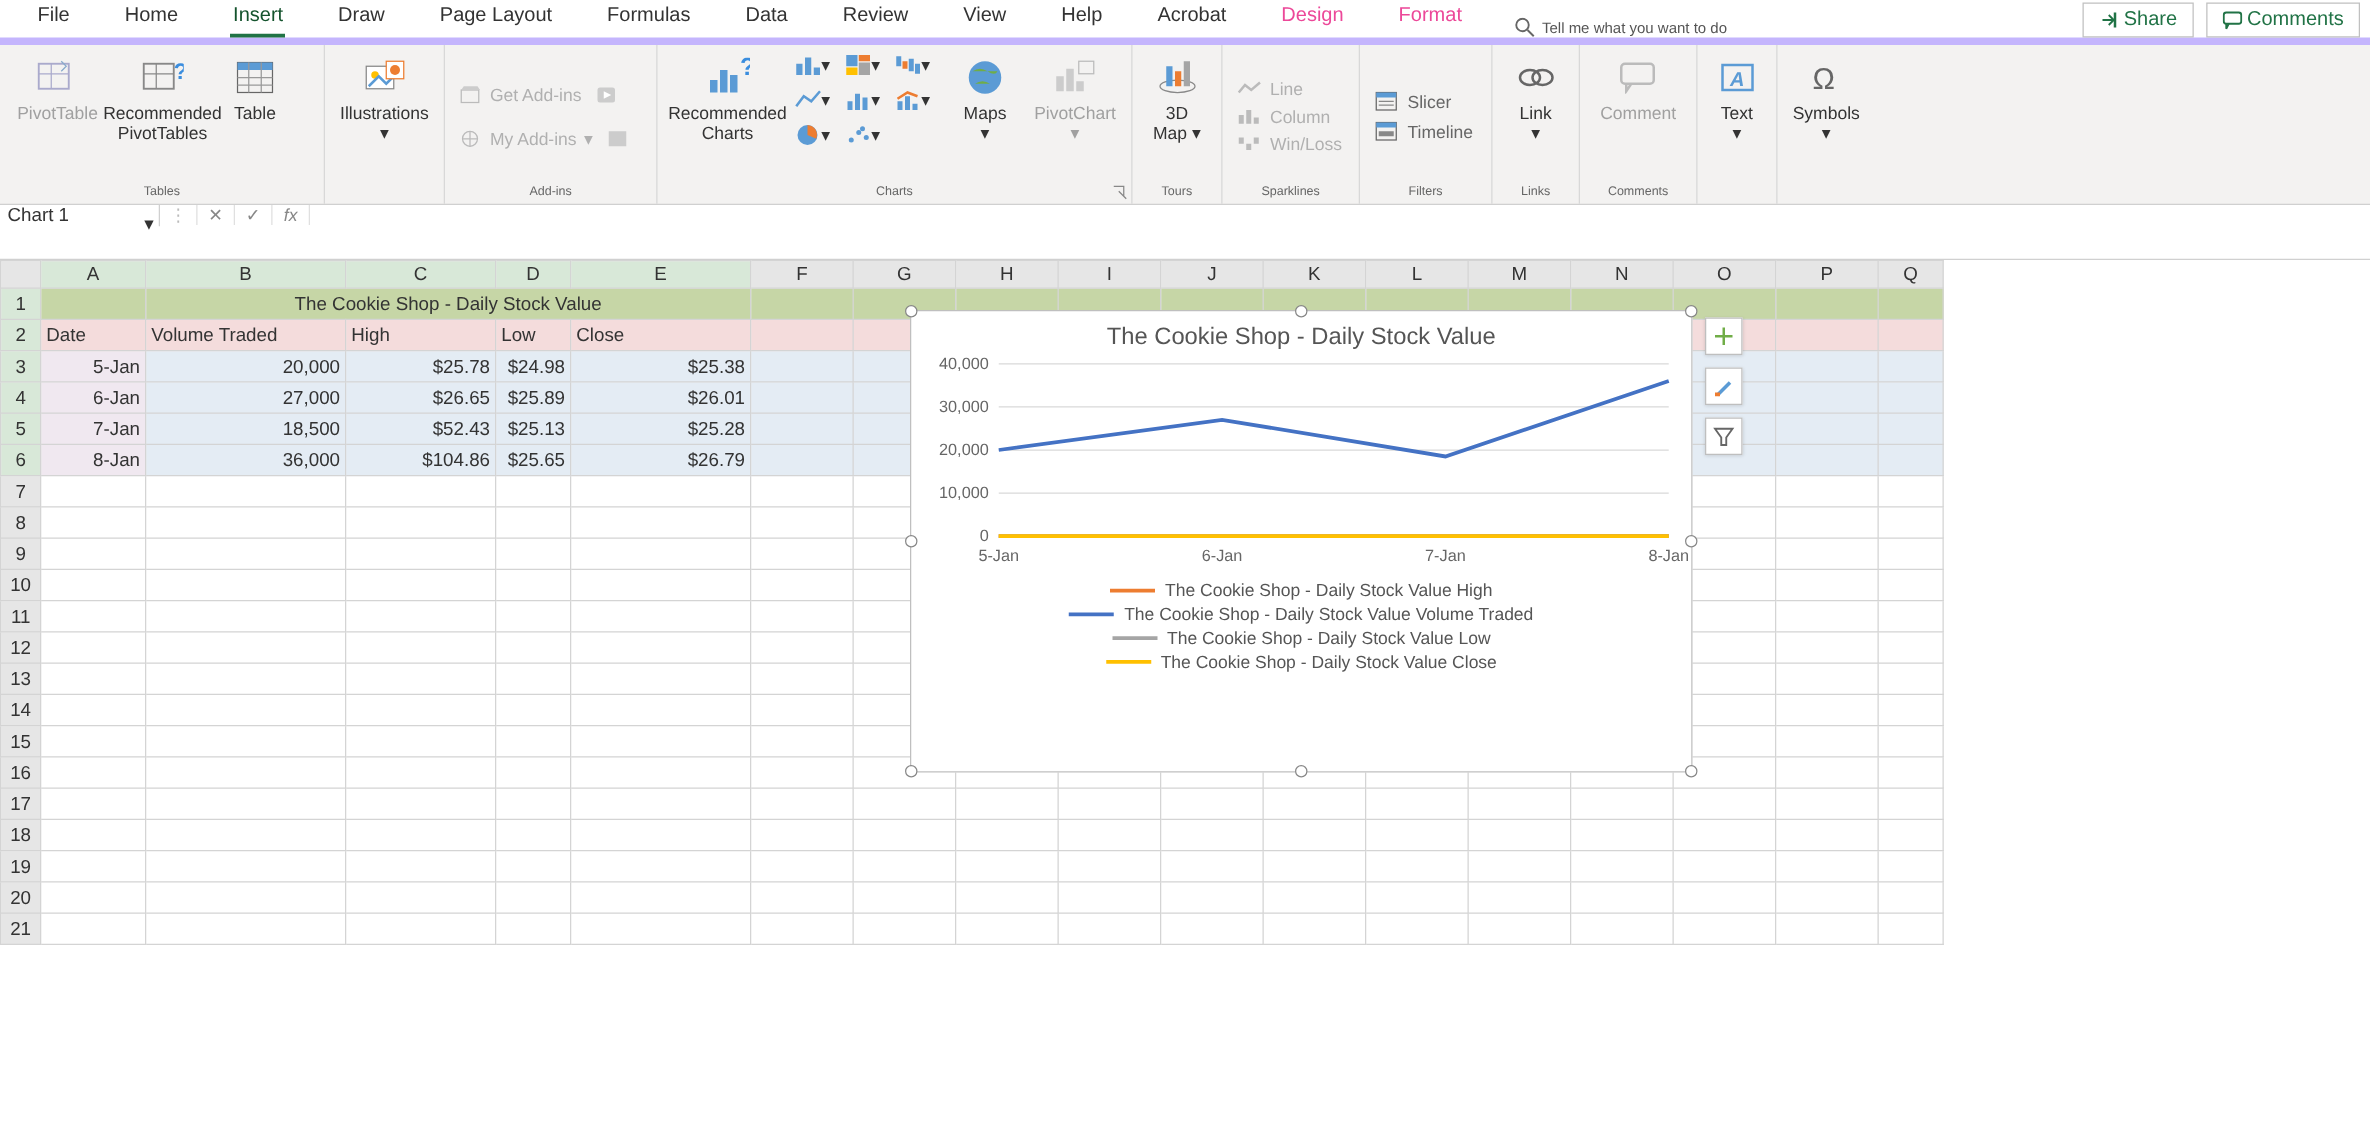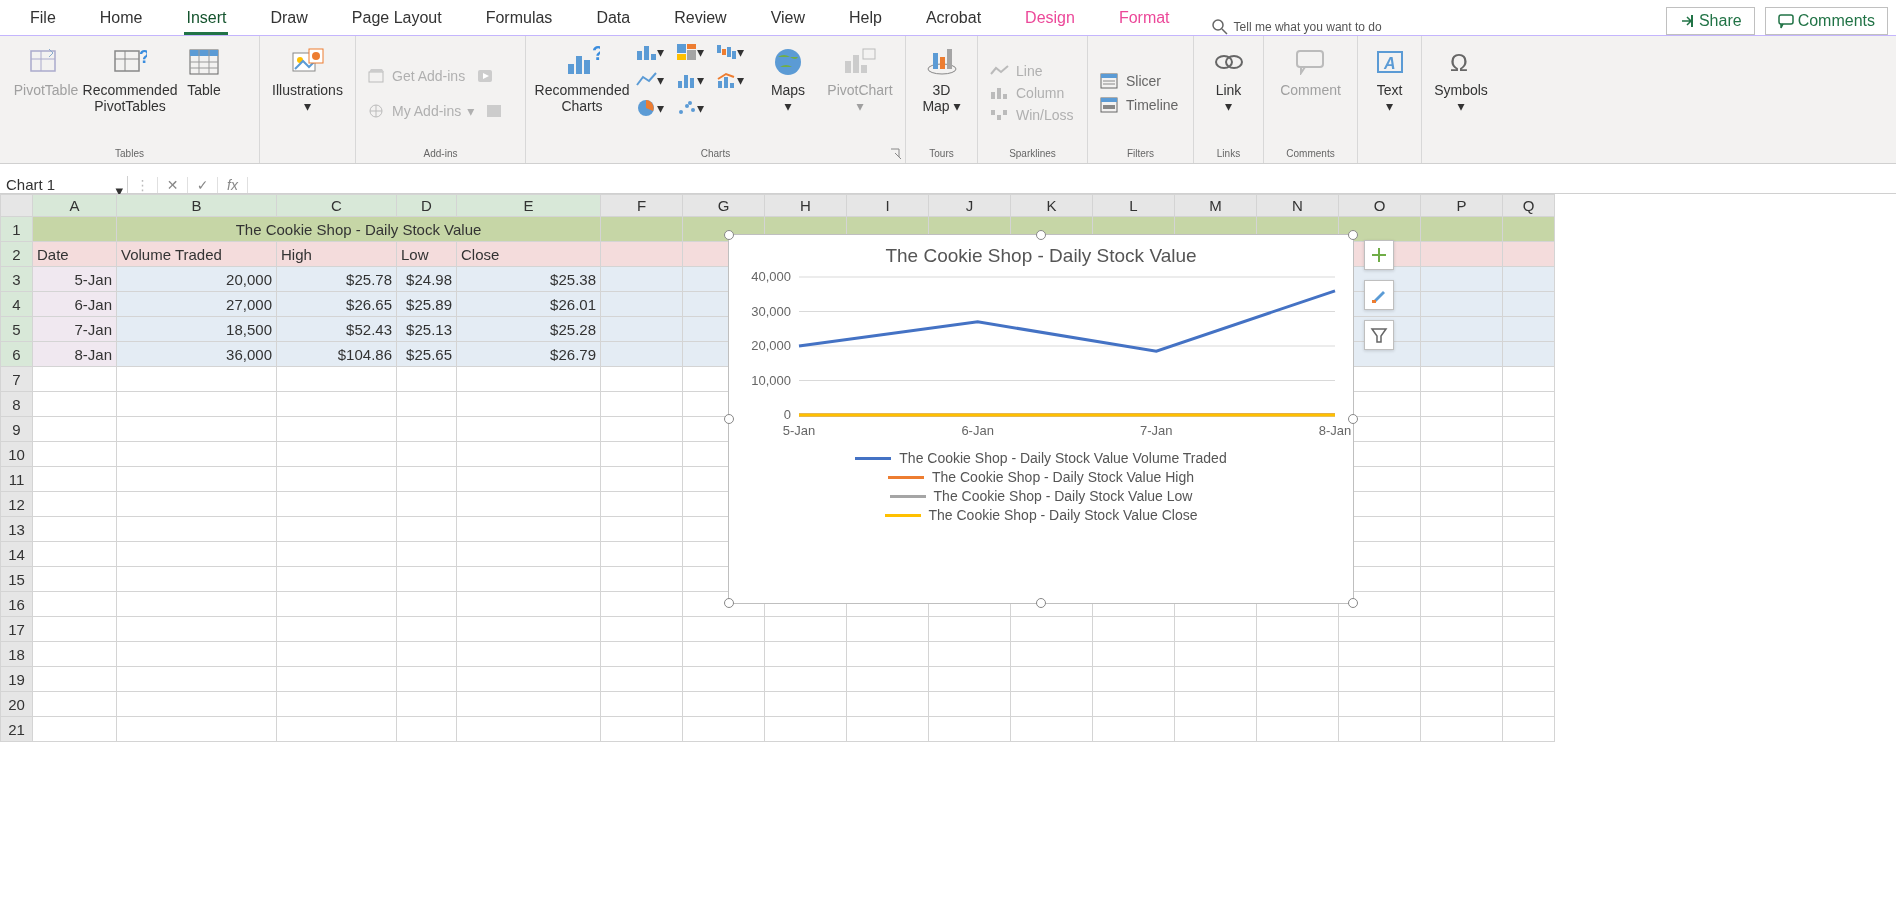--- a/index.html
+++ b/index.html
@@ -1,19 +1,19 @@
 <!DOCTYPE html>
 <html><head>
 <meta charset="utf-8">
 <style>
 * { margin:0; padding:0; box-sizing:border-box; font-family:"Segoe UI",Arial,sans-serif; }
 body { background:#fff; width:1896px; height:903px; overflow:hidden; font-size:14px; color:#333; }
 
 
-#tabbar { height:36px; display:flex; align-items:flex-end; padding:0 8px; background:#fff; border-bottom:1px solid #c4b5fd; }
+#tabbar { height:36px; display:flex; align-items:flex-end; padding:0 8px; background:#fff; border-bottom:6px solid #c4b5fd; }
 #tabbar .tab { padding:6px 22px 8px 22px; font-size:16px; color:#333; cursor:pointer; position:relative; }
 #tabbar .tab.active { color:#14532d; font-weight:400; }
 #tabbar .tab.active::after { content:""; position:absolute; left:20px; right:20px; bottom:0; height:3px; background:#217346; }
 #tabbar .tab.ctx { color:#ec4899; }
 #tellme { display:flex; align-items:center; margin-left:20px; font-size:12px; color:#555; }
 #tellme svg { margin-right:6px; }
 .spacer { flex:1; }
 .topbtn { display:flex; align-items:center; border:1px solid #c0c0c0; padding:4px 12px; margin-left:10px; font-size:16px; color:#217346; cursor:pointer; }
 .topbtn svg { margin-right:4px; }
 
@@ -25,21 +25,21 @@
 .bigbtn { display:flex; flex-direction:column; align-items:center; width:80px; padding:4px 0; cursor:pointer; font-size:14px; color:#333; }
 .bigbtn .icon { width:36px; height:36px; display:flex; align-items:center; justify-content:center; }
 .bigbtn .lbl { text-align:center; line-height:16px; margin-top:2px; }
 .bigbtn.disabled { color:#a0a0a0; }
 .smallbtn { display:flex; align-items:center; gap:6px; padding:2px 6px; font-size:14px; color:#666; cursor:pointer; white-space:nowrap; }
 .smallbtn.disabled { color:#b0b0b0; }
 .iconbtn { width:28px; height:24px; display:inline-flex; align-items:center; justify-content:center; cursor:pointer; }
 .launcher { position:absolute; right:2px; bottom:2px; width:14px; height:14px; }
 
 
-#fbar { height:30px; border-bottom:1px solid #d0d0d0; display:flex; align-items:flex-end; background:#fff; }
+#fbar { height:44px; border-bottom:1px solid #d0d0d0; display:flex; align-items:flex-start; background:#fff; }
 #namebox { width:128px; border-right:1px solid #d0d0d0; display:flex; align-items:center; padding:0 6px; font-size:15px; position:relative; }
 #namebox .dd { position:absolute; right:4px; top:6px; }
 #fbar .fbcell { width:30px; border-right:1px solid #e0e0e0; display:flex; align-items:center; justify-content:center; color:#888; }
 #fxbox { flex:1; padding:0 6px; display:flex; align-items:center; }
 
 
 #gridwrap { position:relative; height:709px; overflow:hidden; }
 #grid { border-collapse:collapse; table-layout:fixed; }
 #grid th, #grid td { border:1px solid #d4d4d4; font-size:15px; font-weight:400; }
 #grid thead th { background:#e6e6e6; height:22px; text-align:center; color:#333; }
@@ -885,22 +885,22 @@
         <text x="70" y="164" font-size="13" fill="#666" text-anchor="middle">5-Jan</text>
         <text x="248.66666666666666" y="164" font-size="13" fill="#666" text-anchor="middle">6-Jan</text>
         <text x="427.3333333333333" y="164" font-size="13" fill="#666" text-anchor="middle">7-Jan</text>
         <text x="606" y="164" font-size="13" fill="#666" text-anchor="middle">8-Jan</text>
         <path d="M70 75 L248.66666666666666 50.849999999999994 L427.3333333333333 80.175 L606 19.799999999999997 " fill="none" stroke="#4472c4" stroke-width="3"></path>
         <path d="M70 143.911059 L248.66666666666666 143.9080575 L427.3333333333333 143.8191165 L606 143.638233 " fill="none" stroke="#ed7d31" stroke-width="3"></path>
         <path d="M70 143.913819 L248.66666666666666 143.9106795 L427.3333333333333 143.9133015 L606 143.9115075 " fill="none" stroke="#a5a5a5" stroke-width="3"></path>
         <path d="M70 143.912439 L248.66666666666666 143.9102655 L427.3333333333333 143.912784 L606 143.9075745 " fill="none" stroke="#ffc000" stroke-width="3"></path>
       </svg>
     <div class="legend">
+        <div><span class="line" style="background:#ed7d31"></span>The Cookie Shop - Daily Stock Value High</div>
         <div><span class="line" style="background:#4472c4"></span>The Cookie Shop - Daily Stock Value Volume Traded</div>
-        <div><span class="line" style="background:#ed7d31"></span>The Cookie Shop - Daily Stock Value High</div>
         <div><span class="line" style="background:#a5a5a5"></span>The Cookie Shop - Daily Stock Value Low</div>
         <div><span class="line" style="background:#ffc000"></span>The Cookie Shop - Daily Stock Value Close</div>
       </div>
   </div>
   <div class="sidebtn" style="left:1364px;top:46px">
       <svg width="18" height="18">
         <path d="M9 2 v14 M2 9 h14" stroke="#70ad47" stroke-width="2"></path>
       </svg>
     </div>
   <div class="sidebtn" style="left:1364px;top:86px">

